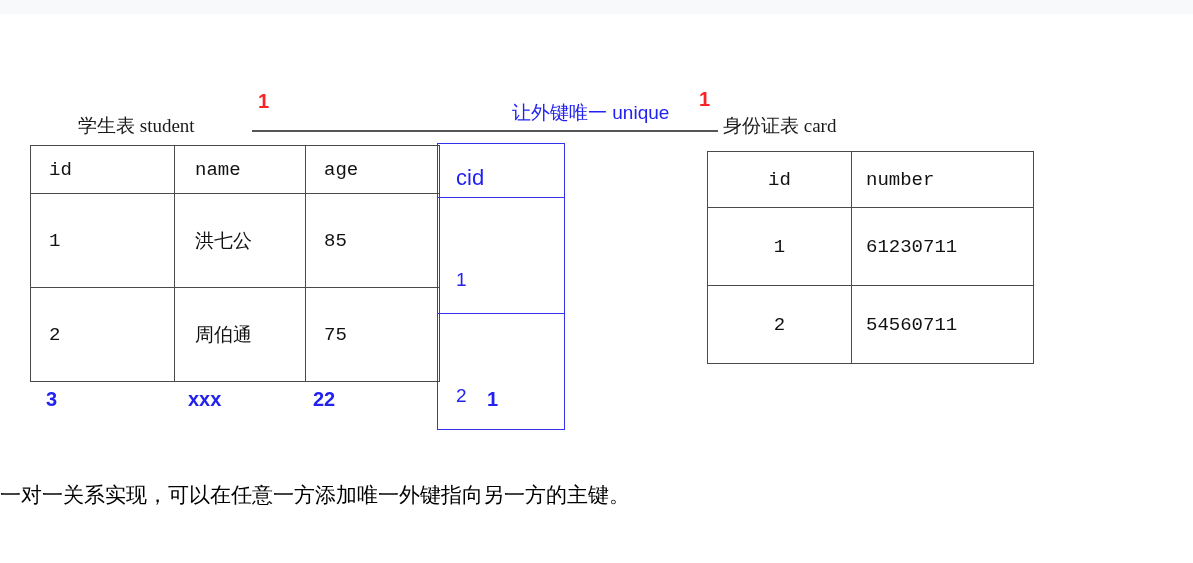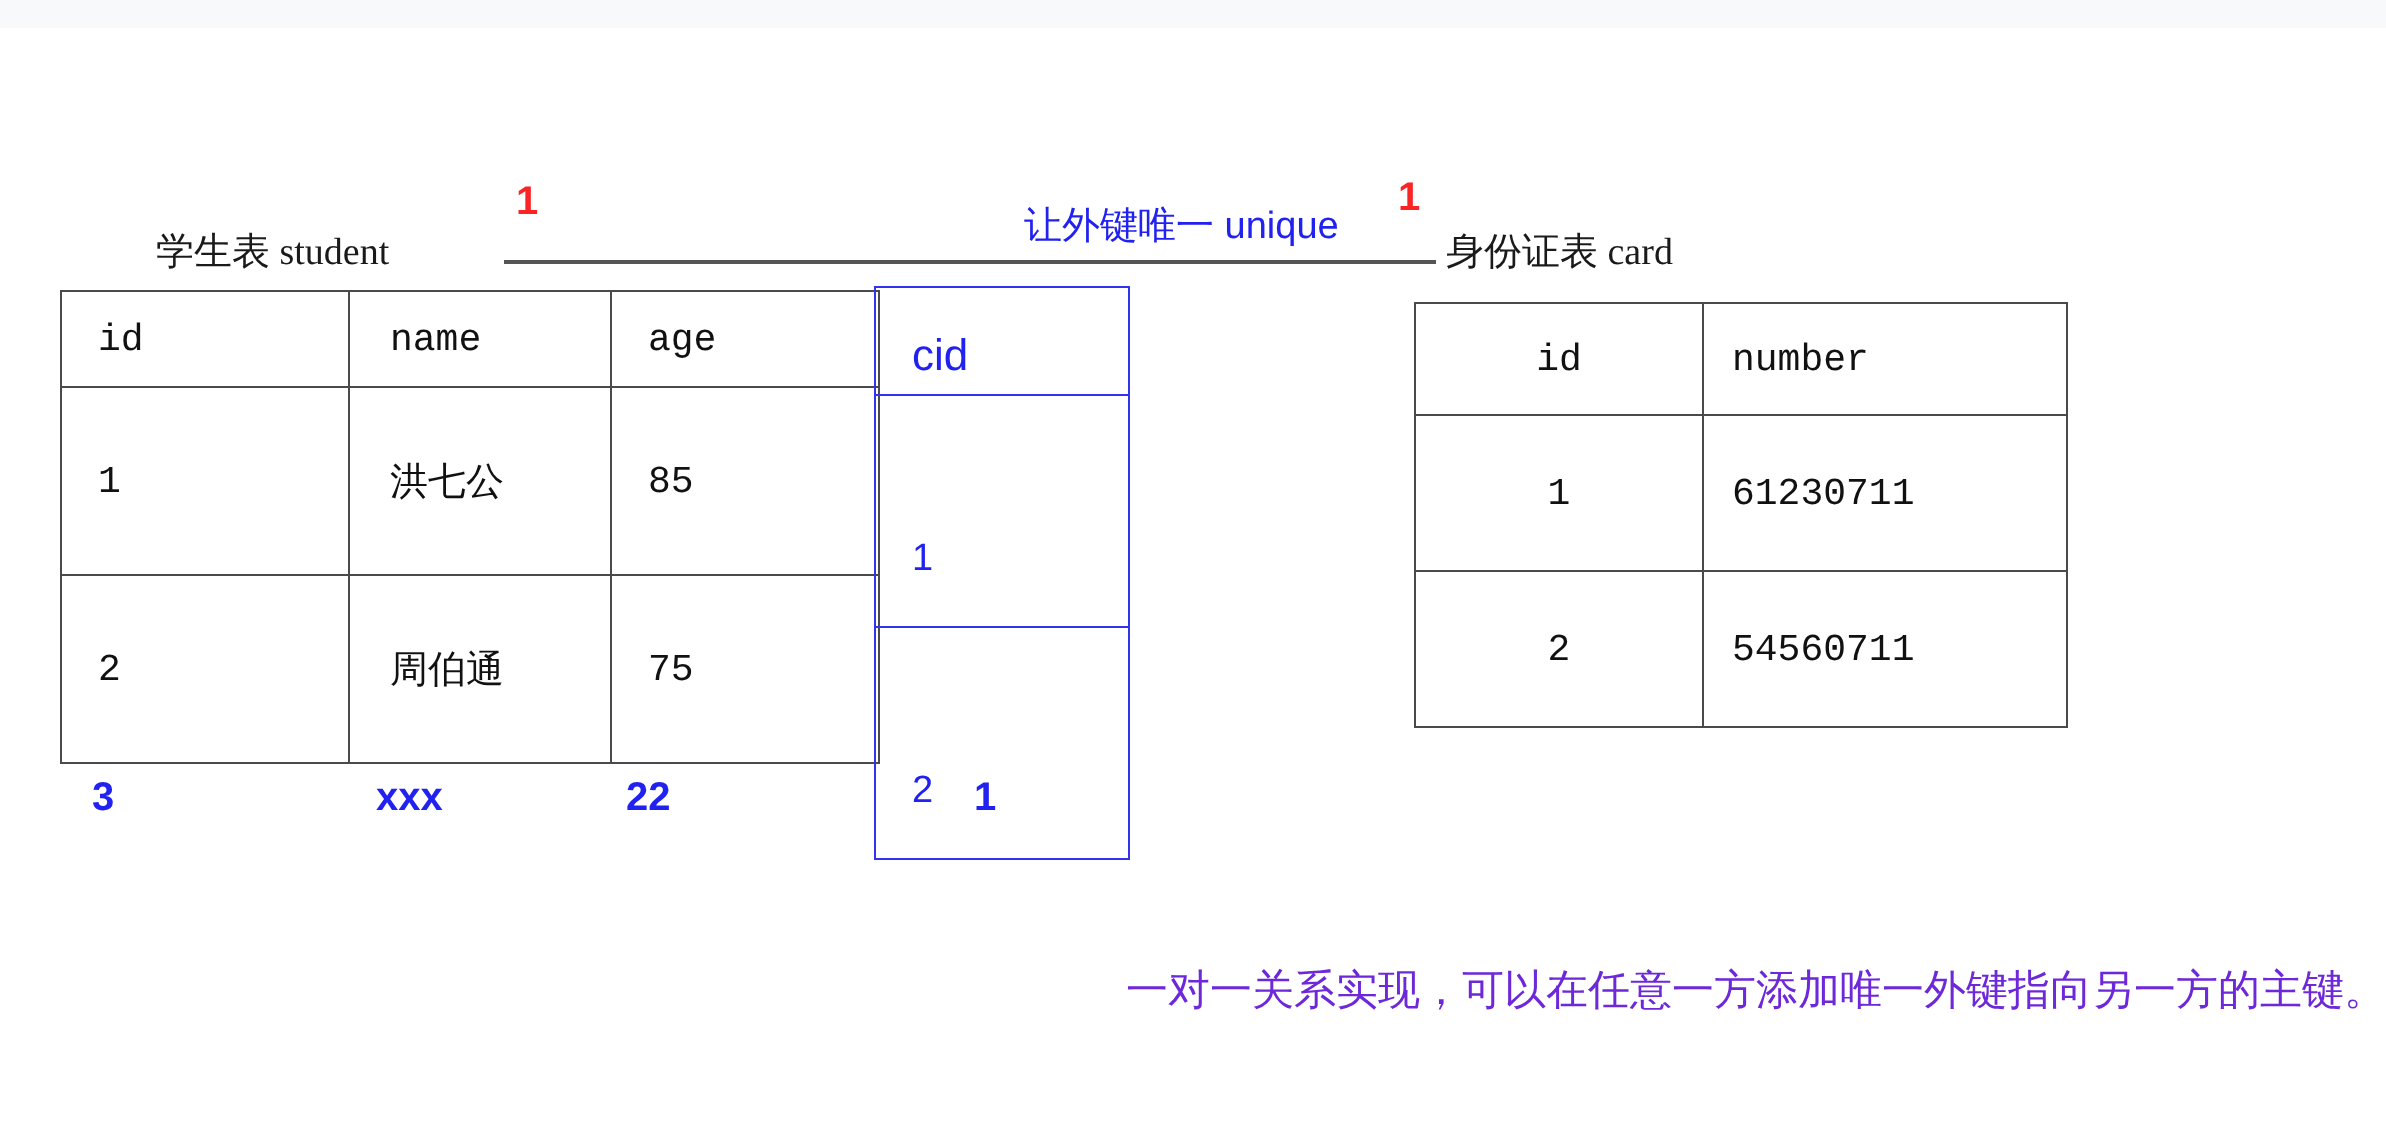--- a/index.html
+++ b/index.html
@@ -147,22 +147,22 @@
   #card-table td.k-id  { width: 143px; }
   #card-table td.k-num { width: 167px; text-align: left; padding-left: 14px; }
   #card-table tr.hdr td  { height: 55px; }
   #card-table tr.body td { height: 77px; }
 
   
   .bottom-note {
     position: absolute;
     left: 0; top: 481px;
     width: 1193px;
-    text-align: right;
-    color: #6d28d9;
+    text-align: left;
+    color: #000000;
     font-size: 21px;
     white-space: nowrap;
   }
 </style>
 </head>
 <body>
 
 <div id="canvas">
 
   <div class="topstrip"></div>

